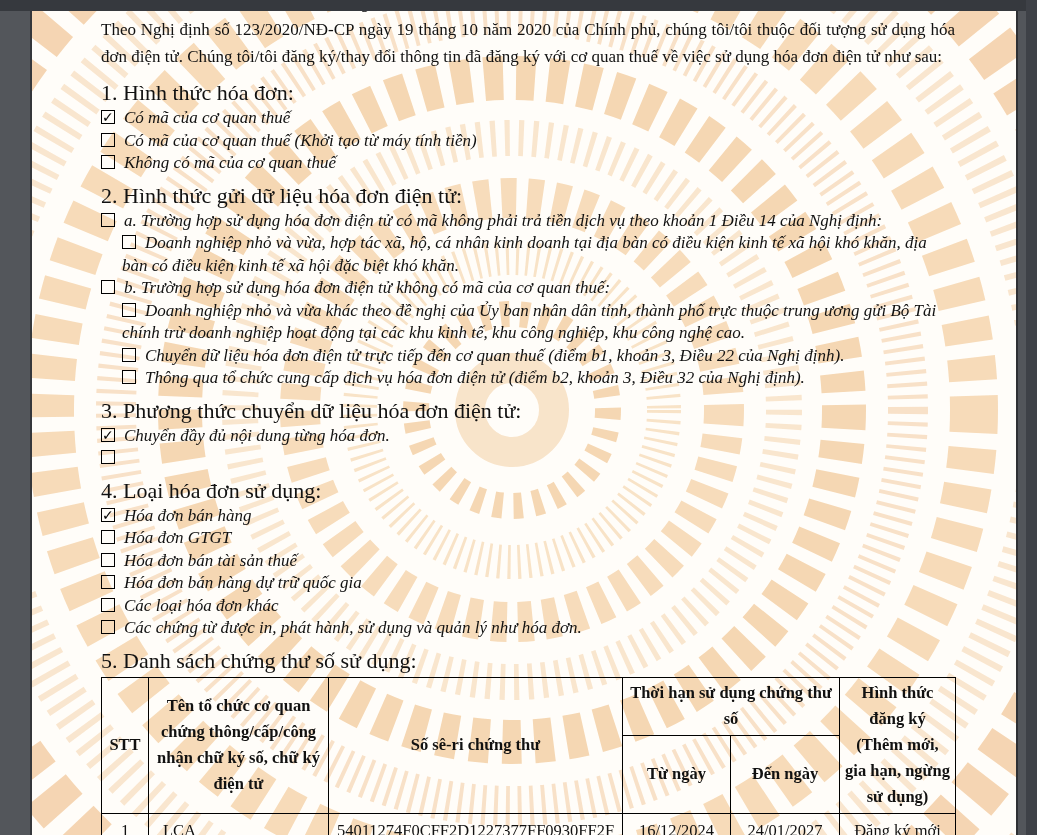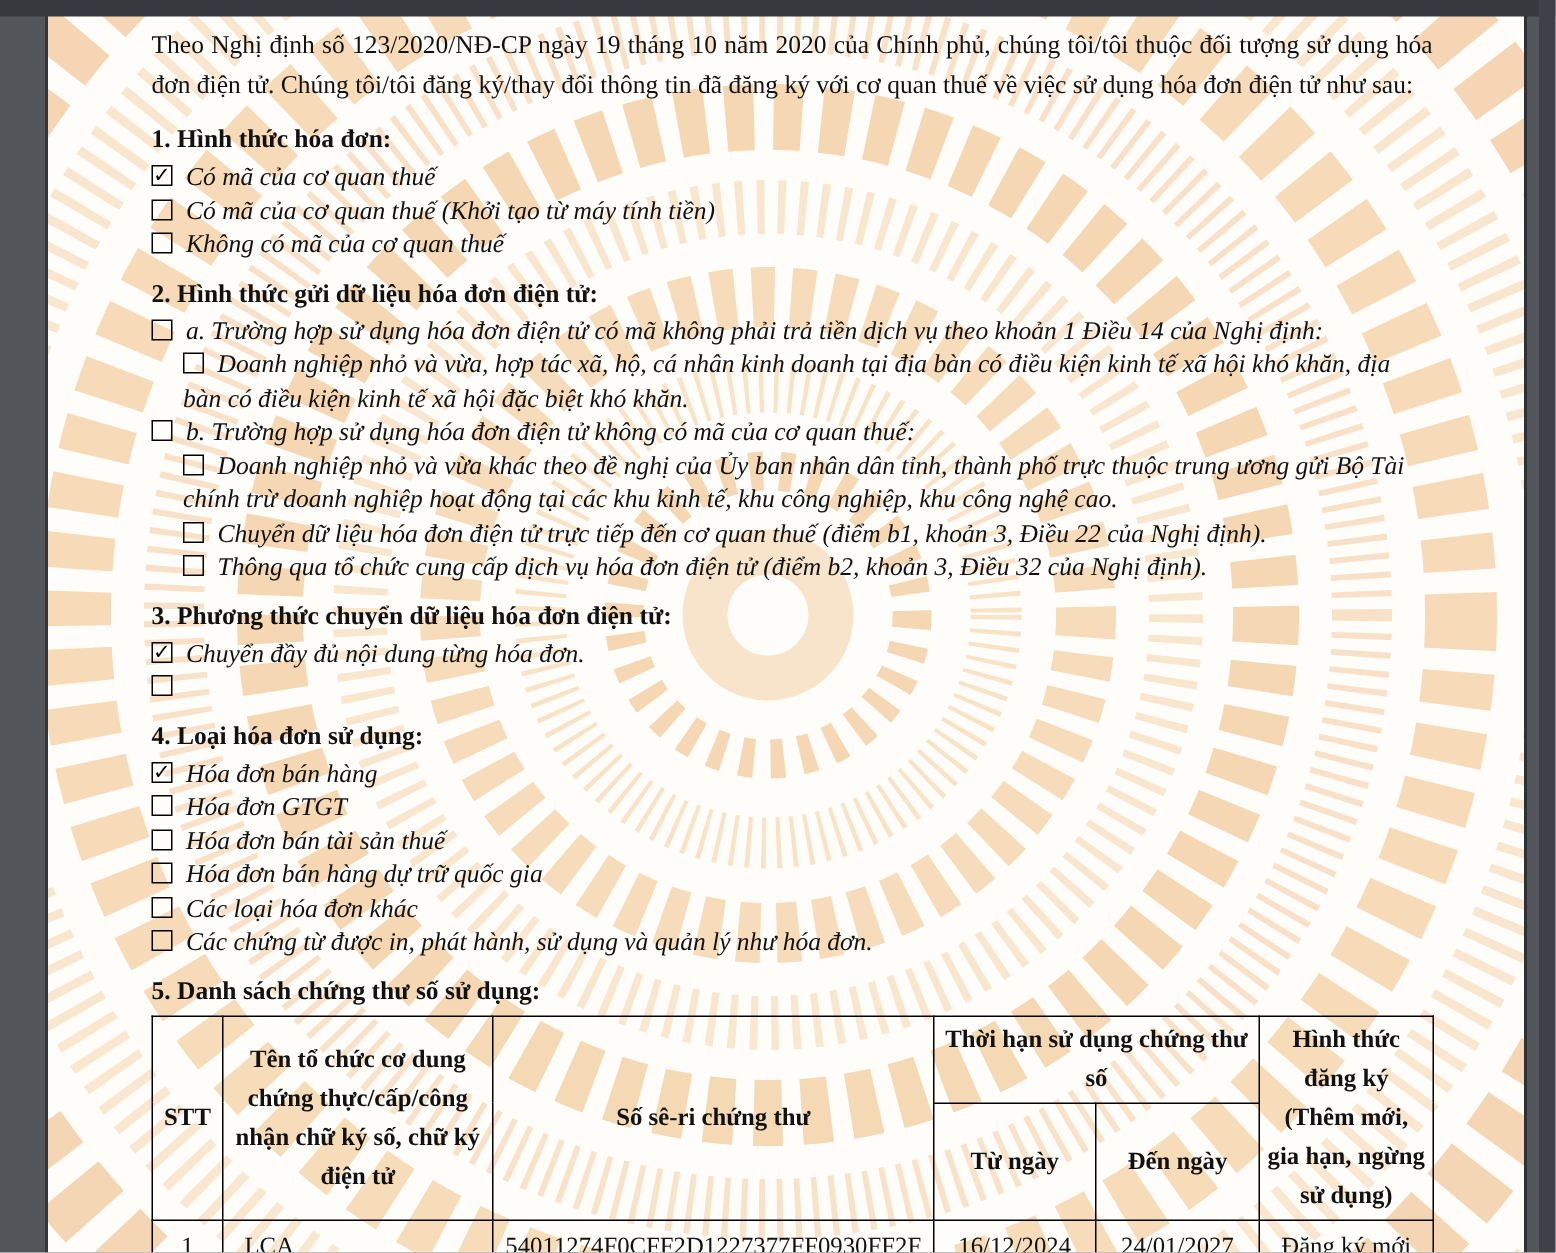--- a/index.html
+++ b/index.html
@@ -16,21 +16,21 @@
     background:#fffdf9;border-left:2px solid #35373b;border-right:2px solid #2e3034;
     overflow:hidden;z-index:1;
   }
   .watermark{position:absolute;left:0;top:0;z-index:0;pointer-events:none;}
   .address-line{
     position:absolute;top:-6px;left:255px;z-index:2;
     font-style:italic;font-size:16px;white-space:nowrap;color:#222;
   }
   .content{position:relative;z-index:3;padding:16px 61px 0 69px;}
   .intro{font-size:17px;line-height:27px;text-align:justify;margin:0;}
-  .sec-title{font-size:17px;font-weight:bold;margin:9px 0 2px 0;line-height:24px;}
+  .sec-title{font-size:22px;font-weight:normal;margin:9px 0 2px 0;line-height:24px;}
   .sec-title.first{margin-top:11px;}
   .row{font-size:17px;line-height:22.5px;font-style:italic;}
   .row.lvl2{margin-left:21px;}
   .cb{
     display:inline-block;width:12px;height:12px;border:1.6px solid #000;
     margin-right:9px;vertical-align:-1px;position:relative;background:transparent;
     cursor:pointer;
   }
   .cb.checked::after{
     content:"\2713";position:absolute;top:-5px;left:0px;
@@ -147,21 +147,21 @@
         <col style="width:47px">
           <col style="width:180px">
           <col style="width:294px">
         <col style="width:108px">
           <col style="width:109px">
           <col style="width:116px">
       </colgroup>
       <tbody>
           <tr class="hr1">
         <th rowspan="2">STT</th>
-        <th rowspan="2">Tên tổ chức cơ dung chứng thực/cấp/công nhận chữ ký số, chữ ký điện tử</th>
+        <th rowspan="2">Tên tổ chức cơ quan chứng thông/cấp/công nhận chữ ký số, chữ ký điện tử</th>
         <th rowspan="2">Số sê-ri chứng thư</th>
         <th colspan="2">Thời hạn sử dụng chứng thư số</th>
         <th rowspan="2">Hình thức đăng ký (Thêm mới, gia hạn, ngừng sử dụng)</th>
       </tr>
       <tr class="hr2">
         <th>Từ ngày</th>
         <th>Đến ngày</th>
       </tr>
       <tr class="data-row">
         <td>1</td>

